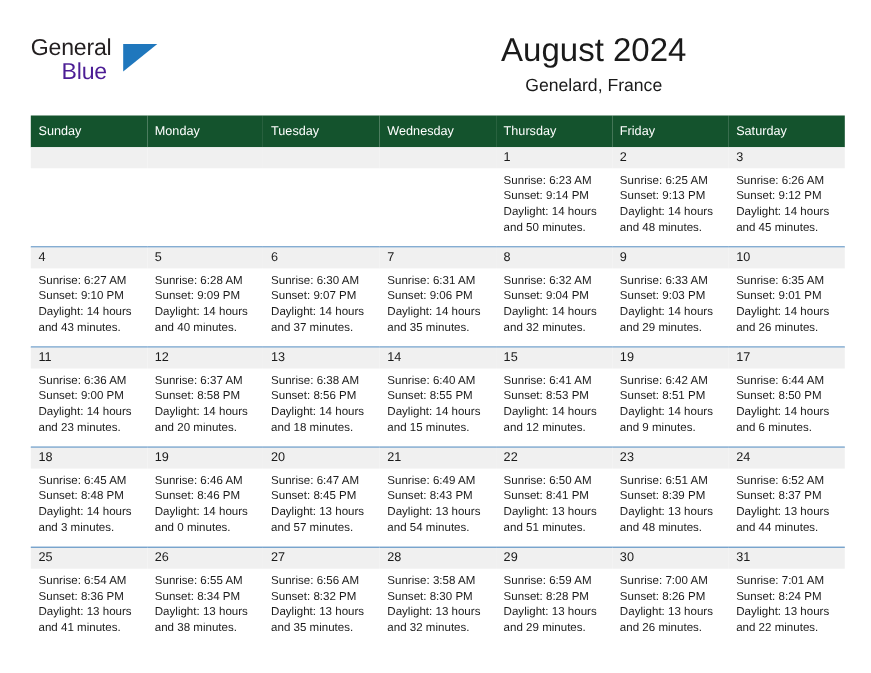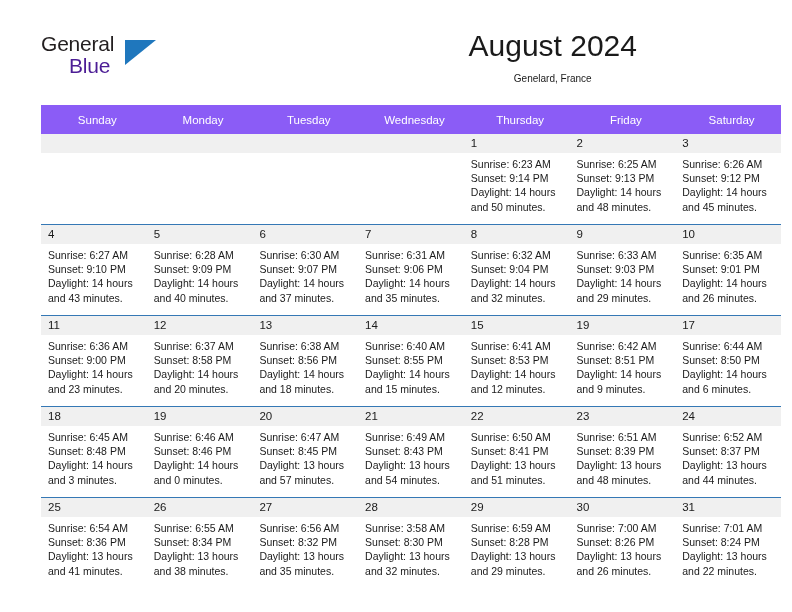--- a/index.html
+++ b/index.html
@@ -13,21 +13,20 @@
     font-family: "Liberation Sans", sans-serif;
     color: #1a1a1a;
     overflow: hidden;
   }
 
   .page {
     position: relative;
     width: 648px;
     height: 612px;
     box-sizing: border-box;
-    margin-left: 13px;
   }
 
   
   .top-bar {
     position: absolute;
     left: 28px;
     top: 28px;
     right: 24px;
     height: 72px;
   }
@@ -74,21 +73,21 @@
     text-align: center;
   }
   .cal-title {
     font-size: 30px;
     font-weight: normal;
     color: #1a1a1a;
     line-height: 36px;
     white-space: nowrap;
   }
   .cal-subtitle {
-    font-size: 10px;
+    font-size: 16px;
     color: #1a1a1a;
     line-height: 22px;
     margin-top: 4px;
     white-space: nowrap;
   }
 
   
   .calendar {
     position: absolute;
     left: 28px;
@@ -96,25 +95,25 @@
     width: 740px;
   }
 
   .cal-table {
     width: 740px;
     border-collapse: collapse;
     table-layout: fixed;
   }
 
   .cal-table th {
-    background: #8b5cf6;
+    background: #14532d;
     color: #ffffff;
     font-size: 11.5px;
     font-weight: normal;
-    text-align: center;
+    text-align: left;
     padding: 5px 0 5px 7px;
     height: 19px;
     border: none;
   }
 
   .cal-table td {
     vertical-align: top;
     padding: 0;
     border: none;
     border-top: 1.5px solid #3578b5;

